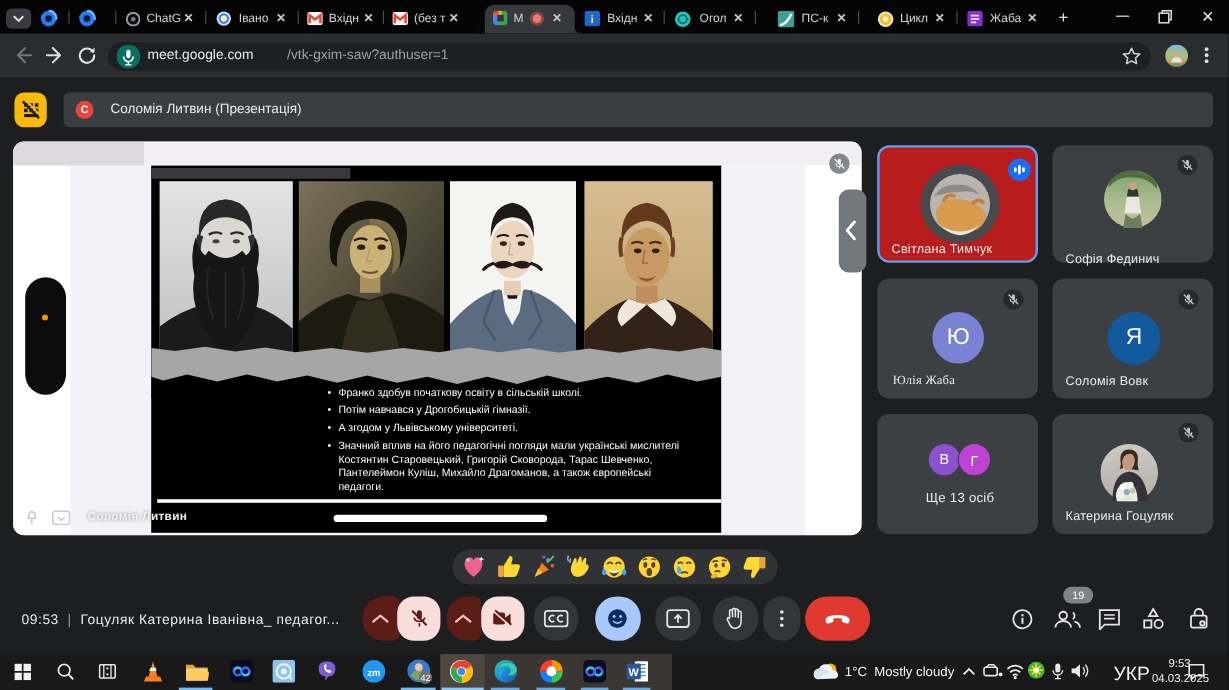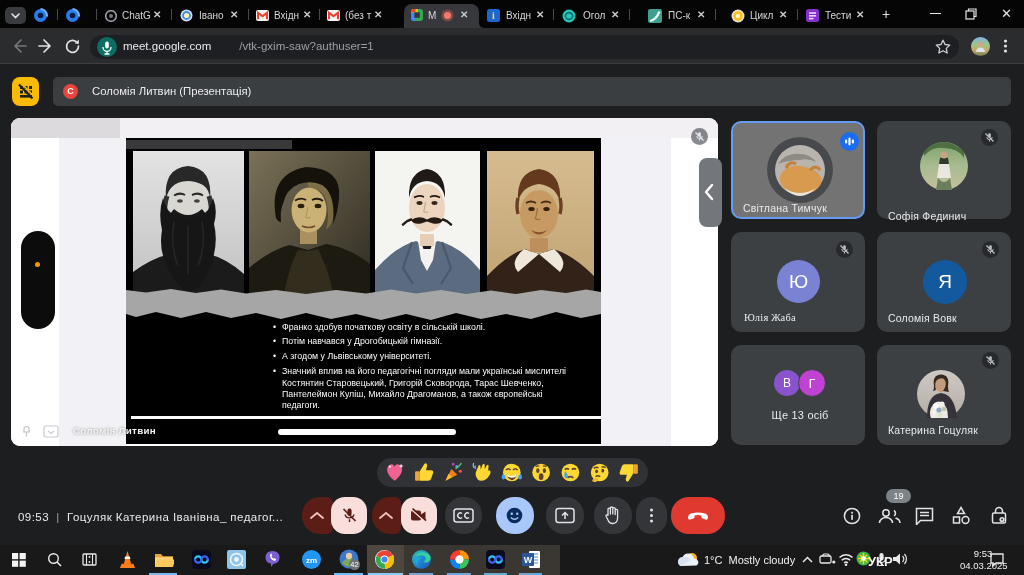--- a/index.html
+++ b/index.html
@@ -135,21 +135,21 @@
   <div class="abs tabtxt" style="left:750px;">Цикл</div>
   <div class="abs tabx" style="left:779px;">✕</div>
   <div class="abs tab-sep" style="left:797px;"></div>
 
   <svg class="abs" style="left:806px;top:9px" width="13" height="13">
       <rect width="13" height="13" rx="2.5" fill="#8430ce"></rect>
       <rect x="3" y="3.2" width="7" height="1.6" fill="#e9d6f8"></rect>
       <rect x="3" y="6" width="7" height="1.6" fill="#e9d6f8"></rect>
       <rect x="3" y="8.8" width="4.5" height="1.6" fill="#e9d6f8"></rect>
     </svg>
-  <div class="abs tabtxt" style="left:825px;">Тести</div>
+  <div class="abs tabtxt" style="left:825px;">Жаба</div>
   <div class="abs tabx" style="left:856px;">✕</div>
   <div class="abs" style="left:882px;top:6px;width:16px;height:16px;color:#dfe1e4;font-size:14px;">+</div>
 
   <div class="abs" style="left:930px;top:13px;width:11px;height:1.4px;background:#e6e6e6;"></div>
   <svg class="abs" style="left:965px;top:8px" width="12" height="12">
       <rect x="1" y="3" width="8" height="8" fill="none" stroke="#e6e6e6" stroke-width="1.2"></rect>
       <path d="M3.5 3 V1 H11 V8.5 H9" fill="none" stroke="#e6e6e6" stroke-width="1.2"></path>
     </svg>
   <div class="abs" style="left:1001px;top:6px;color:#e6e6e6;font-size:13px;">✕</div>
 </div>
@@ -343,21 +343,21 @@
 
   <div class="abs" style="left:691px;top:64px;width:17px;height:17px;border-radius:50%;background:rgba(95,99,104,.75);"></div>
   <svg class="abs" style="left:694px;top:67px" width="11" height="11">
       <g stroke="#e8eaed" stroke-width="1" fill="none">
         <rect x="4.2" y="1.2" width="2.6" height="4.6" rx="1.3" fill="#e8eaed" stroke="none"></rect>
         <path d="M2.8 5 a2.7 2.7 0 0 0 5.4 0 M5.5 7.7 V9.5"></path>
         <path d="M1.5 1.5 L9.5 9.5" stroke-width="1.2"></path>
       </g>
     </svg>
 
-  <div class="tile" style="left:731px;top:57px;width:134px;height:98px;border:2.5px solid #639cf0;background:#737373;">
+  <div class="tile" style="left:731px;top:57px;width:134px;height:98px;border:2.5px solid #639cf0;background:#b91c1c;">
     <svg class="abs" style="left:33px;top:13px" width="68" height="68">
       <circle cx="34" cy="34" r="33" fill="#47494c"></circle>
       <circle cx="34" cy="34" r="25" fill="#b9b4ae"></circle>
       <path d="M14 40 Q20 28 34 30 Q52 32 56 44 Q54 54 44 57 Q30 60 20 54 Q13 48 14 40" fill="#d89a4e"></path>
       <path d="M20 32 q4 -8 10 -4 M44 34 q6 -6 10 0" stroke="#c5803a" stroke-width="3" fill="none"></path>
       <path d="M12 28 Q20 16 34 18 Q44 18 50 26 Q42 22 34 24 Q22 24 12 28" fill="#8e8a84"></path>
       <path d="M18 52 q16 10 32 0 q-8 8 -16 8 t-16 -8" fill="#e8e4de"></path>
     </svg>
     <div class="abs" style="left:107px;top:9px;width:19px;height:19px;border-radius:50%;background:#1a6df0;"></div>
     <svg class="abs" style="left:111px;top:13px" width="11" height="11">
@@ -779,18 +779,18 @@
       <circle cx="7.5" cy="7.5" r="2.2" fill="#fff"></circle>
     </svg>
   <svg class="abs" style="left:876px;top:7px" width="11" height="15">
       <rect x="3.4" y="1" width="4.2" height="7.5" rx="2.1" fill="#e8e8e8"></rect>
       <path d="M1.5 6.5 a4 4 0 0 0 8 0 M5.5 11 V13.5 M3 13.5 h5" stroke="#e8e8e8" stroke-width="1.2" fill="none"></path>
     </svg>
   <svg class="abs" style="left:892px;top:7px" width="16" height="14">
       <path d="M1 5 h3 l4 -3.5 V12.5 L4 9 H1 Z" fill="#e8e8e8"></path>
       <path d="M10.5 4 a4.5 4.5 0 0 1 0 6 M12.5 2 a7.5 7.5 0 0 1 0 10" stroke="#e8e8e8" stroke-width="1.2" fill="none"></path>
     </svg>
-  <div class="abs" style="left:868px;top:9px;font-size:13px;color:#f2f2f2;font-weight:bold;">УКР</div>
+  <div class="abs" style="left:928px;top:9px;font-size:16px;color:#f2f2f2;font-weight:normal;">УКР</div>
   <div class="abs" style="left:960px;top:3px;width:46px;text-align:center;font-size:9.5px;color:#f2f2f2;line-height:12px;">9:53<br>04.03.2025</div>
   <svg class="abs" style="left:989px;top:7px" width="16" height="15">
       <path d="M2 2 h12 v9 h-7 l-3 3 v-3 h-2 z" fill="none" stroke="#e8e8e8" stroke-width="1.3"></path>
     </svg>
 </div>
 
 </body></html>

